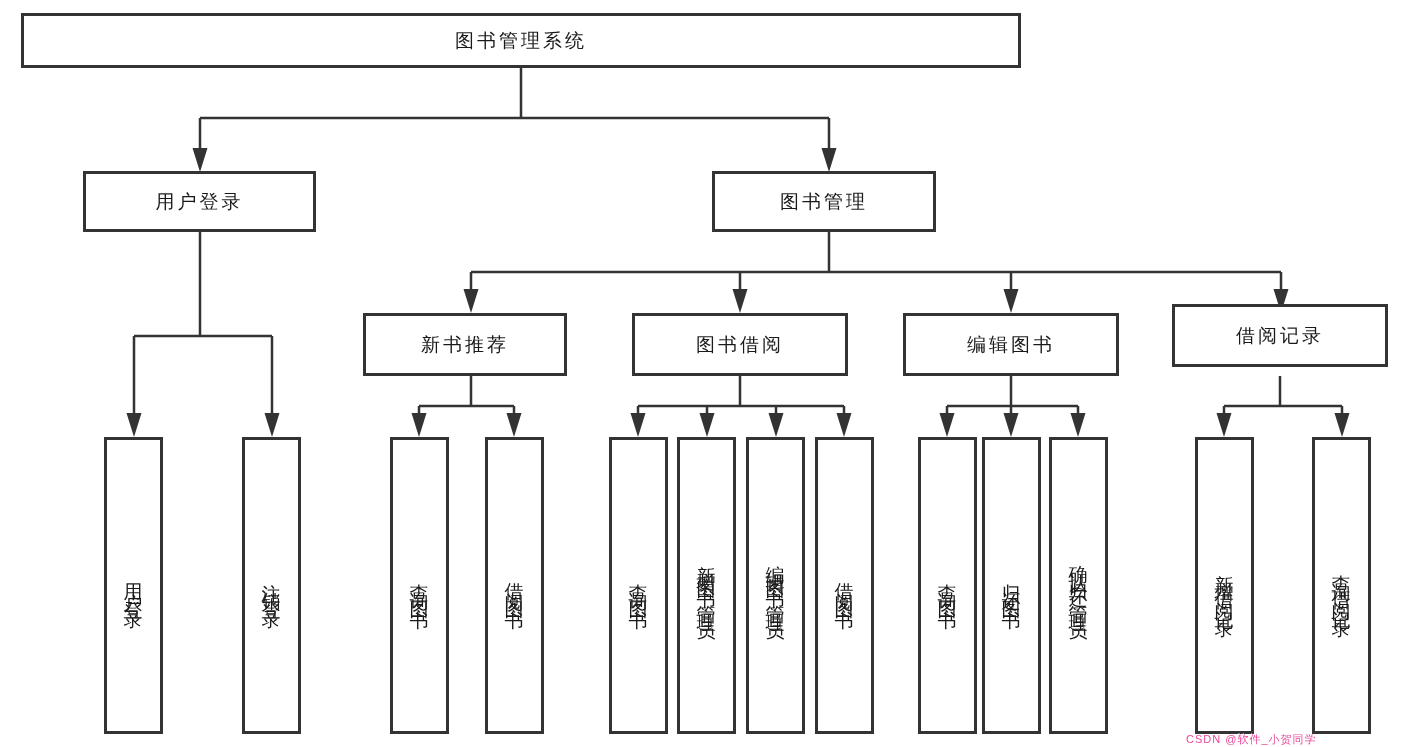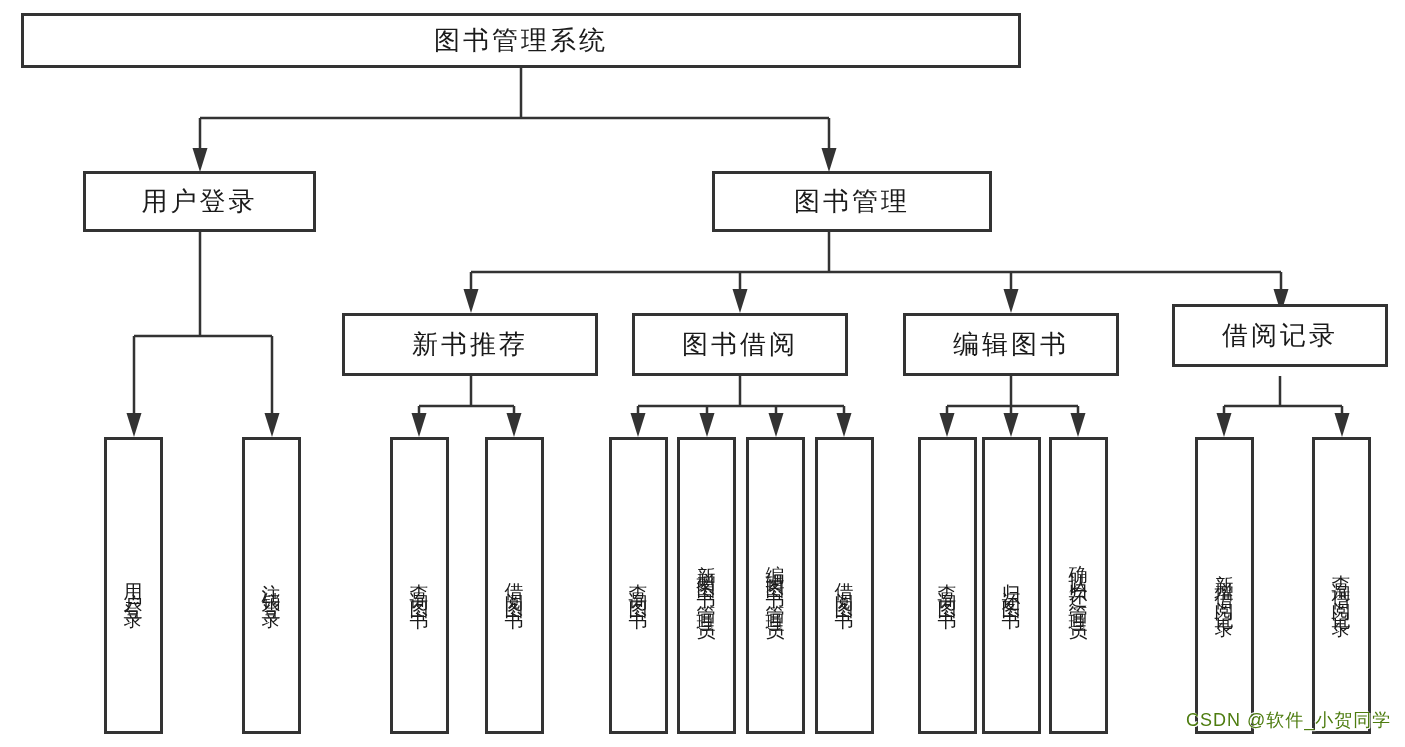--- a/index.html
+++ b/index.html
@@ -15,41 +15,41 @@
   #connectors path{stroke:#333333;stroke-width:2.5;fill:none;}
   #connectors polygon{fill:#333333;stroke:none;}
   .node{
     position:absolute;
     box-sizing:border-box;
     border:3px solid #333333;
     background:#ffffff;
     display:flex;align-items:center;justify-content:center;
   }
   .hlabel{
-    font-size:26px;
+    font-size:19px;
     letter-spacing:3px;
     white-space:nowrap;
     color:#1a1a1a;
   }
   .leaf{width:59px;height:297px;top:437px;}
   .vtext{
     writing-mode:vertical-rl;
     text-orientation:mixed;
     font-size:19px;
     letter-spacing:9px;
     color:#1a1a1a;
     line-height:1;
   }
   .vtext.long{letter-spacing:8px;}
   #watermark{
     position:absolute;
-    left:1186px;top:708px;
-    font-size:18px;
+    left:1186px;top:732px;
+    font-size:11px;
     letter-spacing:1px;
-    color:#4d7c0f;
+    color:#ec4899;
     text-shadow:1px 1px 0 rgba(255,255,255,.95),-1px -1px 0 rgba(255,255,255,.95);
     white-space:nowrap;
   }
 </style>
 </head>
 <body>
 
 <div id="canvas">
 
   <svg id="connectors" width="1405" height="747" viewBox="0 0 1405 747">
@@ -95,25 +95,25 @@
     </g>
   </svg>
 
   <div class="node" style="left:21px;top:13px;width:1000px;height:55px;">
     <span class="hlabel">图书管理系统</span>
   </div>
 
   <div class="node" style="left:83px;top:171px;width:233px;height:61px;">
     <span class="hlabel">用户登录</span>
   </div>
-  <div class="node" style="left:712px;top:171px;width:280px;height:61px;">
+  <div class="node" style="left:712px;top:171px;width:224px;height:61px;">
     <span class="hlabel">图书管理</span>
   </div>
 
-  <div class="node" style="left:342px;top:313px;width:256px;height:63px;">
+  <div class="node" style="left:363px;top:313px;width:204px;height:63px;">
     <span class="hlabel">新书推荐</span>
   </div>
   <div class="node" style="left:632px;top:313px;width:216px;height:63px;">
     <span class="hlabel">图书借阅</span>
   </div>
   <div class="node" style="left:903px;top:313px;width:216px;height:63px;">
     <span class="hlabel">编辑图书</span>
   </div>
   <div class="node" style="left:1172px;top:304px;width:216px;height:63px;">
     <span class="hlabel">借阅记录</span>

